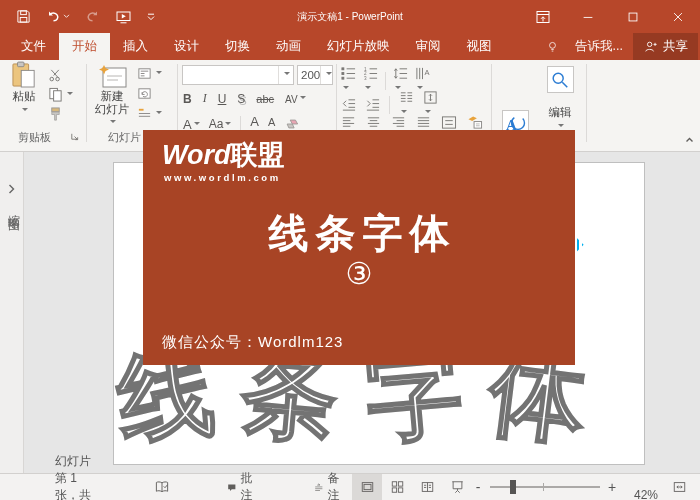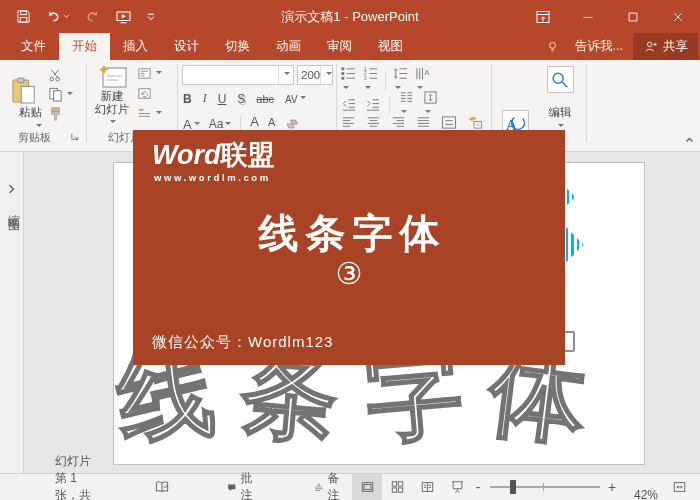--- a/index.html
+++ b/index.html
@@ -6,21 +6,21 @@
   html,body { width:700px; height:500px; overflow:hidden; }
   body { position:relative; font-family:"Liberation Sans","DejaVu Sans",sans-serif; background:#E6E6E6; color:#444; }
   svg { display:block; }
   .abs { position:absolute; }
 
   
   .topbar { position:absolute; left:0; top:0; width:700px; height:60px; background:#B7472A; }
   .titlebar { position:absolute; left:0; top:0; width:700px; height:33px; display:flex; align-items:center; }
   .qat { display:flex; align-items:center; gap:15px; padding-left:16px; }
   .qat .btn { display:flex; align-items:center; gap:2px; cursor:default; }
-  .title { position:absolute; left:50%; top:0; transform:translateX(-50%); line-height:33px; color:#fff; font-size:13px; white-space:nowrap; }
+  .title { position:absolute; left:50%; top:0; transform:translateX(-50%); line-height:33px; color:#fff; font-size:10px; white-space:nowrap; }
   .wincontrols { position:absolute; right:0; top:0; height:33px; display:flex; }
   .wincontrols .wbtn { width:45px; height:33px; display:flex; align-items:center; justify-content:center; }
 
   
   .tabs { position:absolute; left:0; top:33px; width:700px; height:27px; display:flex; align-items:stretch; padding-left:8px; }
   .tab { padding:0 13px; line-height:27px; color:#fff; font-size:12.5px; white-space:nowrap; }
   .tab.sel { background:#F5F4F2; color:#BE4B2B; }
   .tabs-right { margin-left:auto; display:flex; align-items:center; }
   .tellme { display:flex; align-items:center; gap:16px; color:#fff; opacity:.95; font-size:12.5px; padding:0 10px; }
   .signin { color:#fff; font-size:12.5px; padding:0 10px; }
@@ -45,21 +45,21 @@
   .pane-label { position:absolute; left:5px; top:52px; writing-mode:vertical-rl; font-size:12px; color:#666; letter-spacing:3px; }
   .slide { position:absolute; left:113px; top:10px; width:532px; height:303px; background:#fff; border:1px solid #BFBFBF; }
   .outline-title { position:absolute; left:118px; top:196px; width:468px; display:flex; justify-content:space-between; font-weight:800; font-size:96px; line-height:1; color:#fff; -webkit-text-stroke:2px #737373; text-shadow:0 0 1px #888; }
   .oc0{ transform:rotate(-6deg);} .oc1{ transform:rotate(5deg);} .oc2{ transform:rotate(-5deg);} .oc3{ transform:rotate(7deg);}
   .stripe { position:absolute; background:repeating-linear-gradient(135deg,#00B0F0 0 2.2px,#fff 2.2px 5.5px); transform:rotate(-45deg); }
   .stripe1 { left:546px; top:42px; width:28px; height:15px; }
   .stripe2 { left:542px; top:84px; width:38px; height:26px; }
   .whitebox { position:absolute; left:547px; top:179px; width:28px; height:21px; background:#fff; border:2px solid #8f8f8f; border-radius:2px; }
 
   
-  .popup { position:absolute; left:133px; top:130px; width:432px; height:235px; background:#A84425; color:#fff; z-index:40; }
+  .popup { position:absolute; left:143px; top:130px; width:432px; height:235px; background:#A84425; color:#fff; z-index:40; }
   .brand { position:absolute; left:19px; top:10px; font-weight:bold; font-style:italic; font-size:27px; line-height:30px; white-space:nowrap; }
   .brand-url { position:absolute; left:21px; top:42px; font-size:9.5px; font-weight:bold; letter-spacing:2.6px; white-space:nowrap; }
   .popup-title { position:absolute; left:0; top:76px; width:100%; text-align:center; font-size:40px; font-weight:800; letter-spacing:7px; text-indent:7px; }
   .popup-num { position:absolute; left:0; top:126px; width:100%; text-align:center; font-size:30px; }
   .popup-footer { position:absolute; left:19px; top:203px; font-size:15px; letter-spacing:1px; }
 
   
   .statusbar { position:absolute; left:0; top:473px; width:700px; height:27px; background:#F3F2F1; border-top:1px solid #D2D0CE; display:flex; align-items:center; font-size:12px; color:#555; padding:0 6px; }
   .sb-item { display:flex; align-items:center; gap:4px; padding:0 8px; height:27px;margin-left:41px; }
   .sb-right { margin-left:auto; display:flex; align-items:center; }
@@ -142,20 +142,21 @@
     </div>
   </div>
 
   <div class="tabs">
     <span class="tab">文件</span>
     <span class="tab sel">开始</span>
     <span class="tab">插入</span>
     <span class="tab">设计</span>
     <span class="tab">切换</span>
     <span class="tab">动画</span>
+    <span class="tab">幻灯片放映</span>
     <span class="tab">审阅</span>
     <span class="tab">视图</span>
     <div class="tabs-right">
       <span class="tellme">
         <svg width="13" height="14" viewBox="0 0 16 16" fill="none" stroke="#fff">
             <circle cx="8" cy="6" r="3.6"></circle>
             <path d="M6.5 11h3M7 13h2"></path>
           </svg>
         <span>告诉我...</span>
       </span>
@@ -167,21 +168,21 @@
           </svg>
         <span>共享</span>
       </span>
     </div>
   </div>
 </div>
 
 <div class="ribbon">
 
   <div>
-    <div class="bigbtn" style="left:6px; top:16px; width:36px;text-align:right;">
+    <div class="bigbtn" style="left:6px; top:0; width:36px;">
       <svg width="24" height="30" viewBox="0 0 26 30" style="margin:0 auto">
           <rect x="1" y="3" width="17" height="24" rx="1" fill="#ECC57F" stroke="#B98D52"></rect>
           <rect x="6" y="1" width="7" height="5" rx="1" fill="#C9C6C3" stroke="#8a8886"></rect>
           <rect x="10" y="10" width="14" height="18" fill="#fff" stroke="#8a8886"></rect>
         </svg>
       <div class="lbl">粘贴</div>
       <span class="caret"></span>
     </div>
     <span class="mini" style="left:48px; top:8px;">
       <svg width="15" height="15" viewBox="0 0 16 16" fill="none" stroke="#797774">

